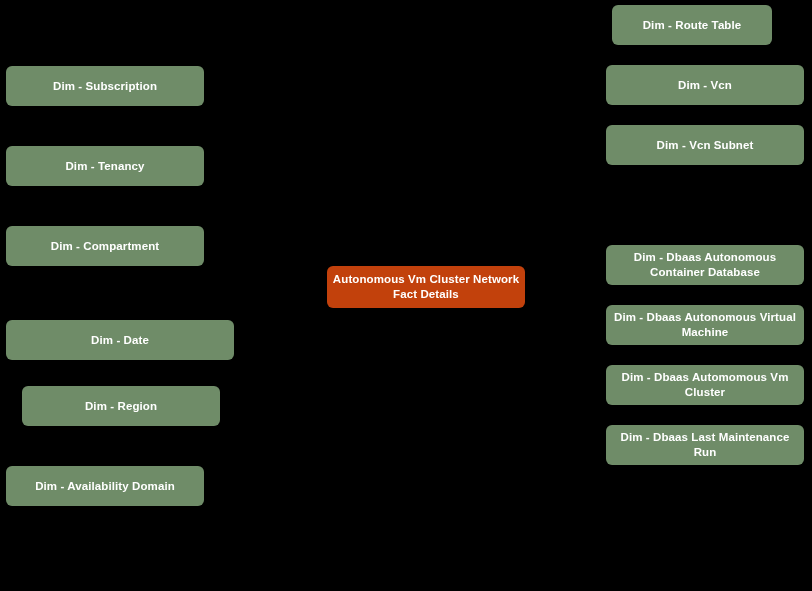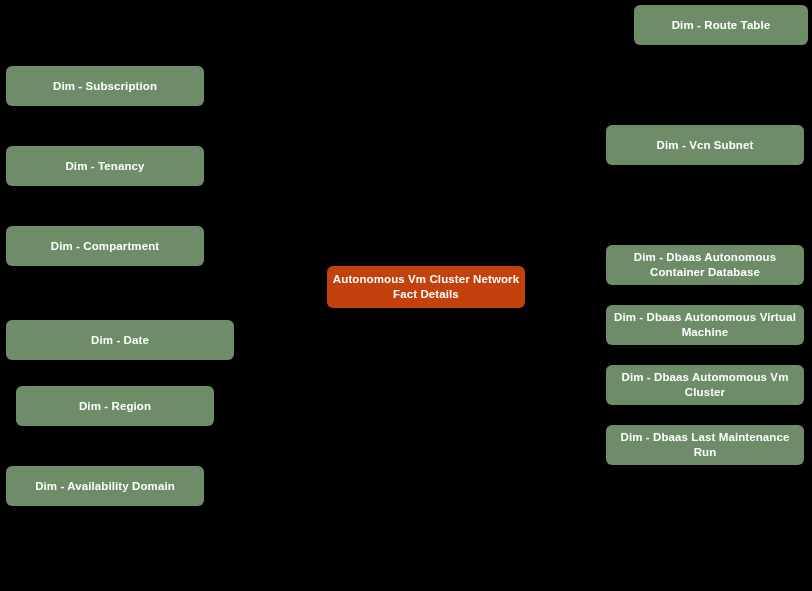--- a/index.html
+++ b/index.html
@@ -66,28 +66,31 @@
     </div>
     <div class="node dim" style="left: 6px; top: 146px; width: 198px; height: 40px;">
       <span class="node-label">Dim - Tenancy</span>
     </div>
     <div class="node dim" style="left: 6px; top: 226px; width: 198px; height: 40px;">
       <span class="node-label">Dim - Compartment</span>
     </div>
     <div class="node dim" style="left: 6px; top: 320px; width: 228px; height: 40px; align-items: center;">
       <span class="node-label">Dim - Date</span>
     </div>
-    <div class="node dim" style="left: 16px; top: 386px; width: 198px; height: 40px;">
+    <div class="node dim" style="left: 22px; top: 386px; width: 198px; height: 40px;">
       <span class="node-label">Dim - Region</span>
     </div>
     <div class="node dim" style="left: 6px; top: 466px; width: 198px; height: 40px;">
       <span class="node-label">Dim - Availability Domain</span>
     </div>
-    <div class="node dim" style="left: 634px; top: 5px; width: 174px; height: 40px;">
+    <div class="node dim" style="left: 612px; top: 5px; width: 160px; height: 40px;">
       <span class="node-label">Dim - Route Table</span>
+    </div>
+    <div class="node dim" style="left: 606px; top: 65px; width: 198px; height: 40px;">
+      <span class="node-label">Dim - Vcn</span>
     </div>
     <div class="node dim" style="left: 606px; top: 125px; width: 198px; height: 40px;">
       <span class="node-label">Dim - Vcn Subnet</span>
     </div>
     <div class="node dim" style="left: 606px; top: 245px; width: 198px; height: 40px;">
       <span class="node-label">Dim - Dbaas Autonomous Container Database</span>
     </div>
     <div class="node dim" style="left: 606px; top: 305px; width: 198px; height: 40px;">
       <span class="node-label">Dim - Dbaas Autonomous Virtual Machine</span>
     </div>

